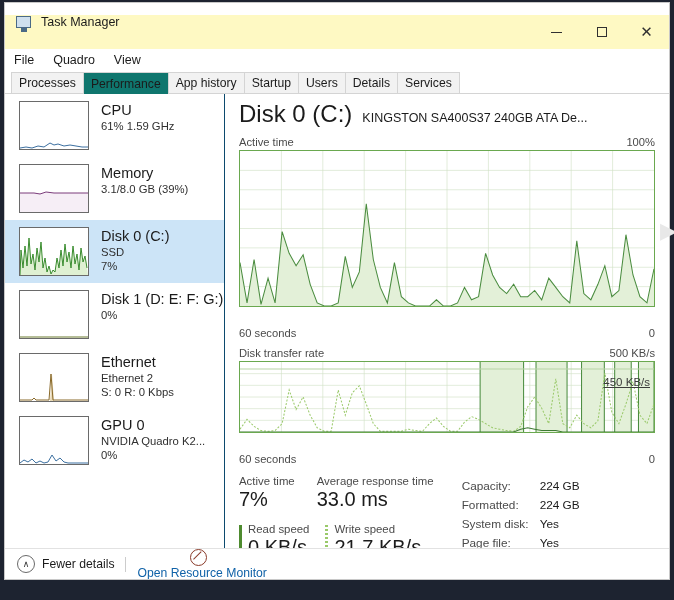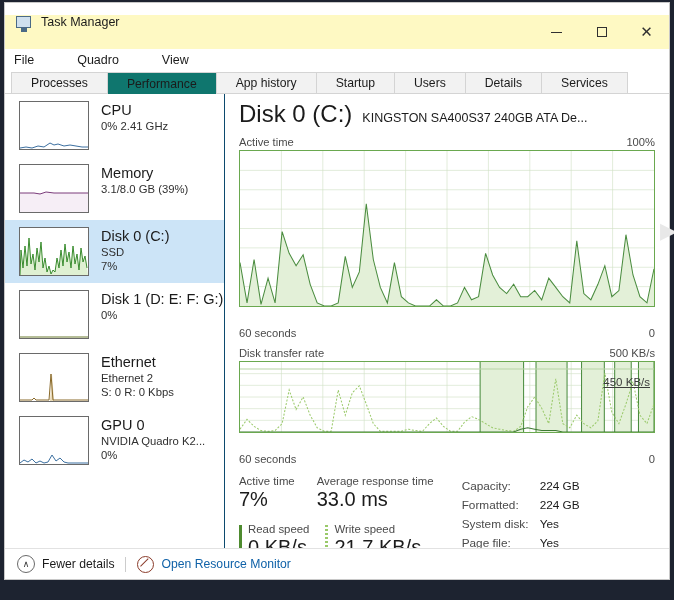--- a/index.html
+++ b/index.html
@@ -24,26 +24,26 @@
   .tm-icon{width:18px;height:18px;margin-left:10px;margin-right:8px;position:relative;flex:0 0 18px;}
   .tm-icon .screen{position:absolute;left:1px;top:1px;width:15px;height:12px;border:1.5px solid #4a6a86;background:#cfe0ee;box-sizing:border-box;}
   .tm-icon .stand{position:absolute;left:6px;top:13px;width:6px;height:4px;background:#4a6a86;}
   .tm-title{font-size:12.5px;color:#1b1b1b;}
   .winbtns{margin-left:auto;display:flex;height:34px;}
   .winbtn{width:45px;height:34px;display:flex;align-items:center;justify-content:center;color:#303030;font-size:13px;}
   .winbtn.close{font-size:15px;}
   .winbtn .min-gl{display:block;width:11px;height:1px;background:#303030;}
   .winbtn .max-gl{display:block;width:10px;height:10px;border:1px solid #303030;box-sizing:border-box;}
   
-  .menubar{height:22px;flex:0 0 22px;display:flex;align-items:center;padding-left:9px;background:#ffffff;gap:24px;}
+  .menubar{height:22px;flex:0 0 22px;display:flex;align-items:center;padding-left:9px;background:#ffffff;}
   .menuitem{font-size:12.5px;color:#1b1b1b;margin-right:19px;}
   
   .tabstrip{height:22px;flex:0 0 22px;display:flex;align-items:flex-end;padding-left:6px;background:#ffffff;
             border-bottom:1px solid #d4d4d4;position:relative;}
-  .tab{height:21px;display:flex;align-items:center;padding:0 19px;font-size:12.2px;color:#1b1b1b;
+  .tab{height:21px;display:flex;align-items:center;padding:0 7px;font-size:12.2px;color:#1b1b1b;
        border:1px solid #d4d4d4;border-bottom:none;background:#f2f2f2;margin-right:-1px;box-sizing:border-box;}
   .tab.active{background:#0f766e;position:relative;z-index:2;height:22px;margin-bottom:-1px;}
   
   .content{flex:1 1 auto;display:flex;min-height:0;background:#ffffff;}
   .sidebar{width:219px;flex:0 0 219px;border-right:1px solid #0c4a6e;background:#ffffff;overflow:hidden;}
   .side-item{display:flex;padding:7px 0 7px 14px;align-items:flex-start;}
   .side-item.selected{background:#cce4f7;}
   .thumb{width:68px;height:47px;flex:0 0 68px;border:1px solid #6a6a6a;background:#ffffff;margin-right:12px;position:relative;overflow:hidden;}
   .thumb svg{display:block;width:100%;height:100%;}
   .side-texts{padding-top:1px;min-width:0;}
@@ -75,21 +75,21 @@
   .prop-row{display:flex;font-size:11.8px;line-height:1.62;}
   .prop-k{width:78px;flex:0 0 78px;color:#4a4a4a;}
   .prop-v{color:#1b1b1b;}
   
   .footer{height:30px;flex:0 0 30px;border-top:1px solid #e2e2e2;display:flex;align-items:center;padding-left:12px;background:#ffffff;}
   .fewer{display:flex;align-items:center;}
   .chev-circle{width:16px;height:16px;border:1px solid #6a6a6a;border-radius:50%;display:flex;align-items:center;
                justify-content:center;margin-right:7px;font-size:9px;color:#3a3a3a;line-height:1;}
   .fewer-lbl{font-size:12.2px;color:#1b1b1b;}
   .fdiv{width:1px;height:15px;background:#cccccc;margin:0 11px;}
-  .resmon{display:flex;align-items:center;}
+  .resmon{display:flex;align-items:center;flex-direction:column;}
   .resmon-icon{width:15px;height:15px;border:1.4px solid #8a3b2a;border-radius:50%;margin-right:7px;position:relative;}
   .resmon-icon:after{content:"";position:absolute;left:1px;top:5.5px;width:11px;height:1.4px;background:#8a3b2a;transform:rotate(-45deg);}
   .resmon-lbl{font-size:12.2px;color:#1062a8;}
 </style>
 </head>
 <body>
 
 <div class="desktop-arrow">▶</div>
 
 <div class="window">
@@ -132,21 +132,21 @@
     <div class="sidebar">
 
       <div class="side-item">
         <div class="thumb">
           <svg viewBox="0 0 68 47" preserveAspectRatio="none">
             <polyline points="0,46 6,45 12,46 18,44 24,45 30,41 34,43 38,42 44,44 50,43 56,44 62,45 68,45" fill="none" stroke="#3b6fa0" stroke-width="1"></polyline>
           </svg>
         </div>
         <div class="side-texts">
           <div class="side-name">CPU</div>
-          <div class="side-sub">0%  2.41 GHz</div>
+          <div class="side-sub">61%  1.59 GHz</div>
         </div>
       </div>
 
       <div class="side-item">
         <div class="thumb">
           <svg viewBox="0 0 68 47" preserveAspectRatio="none">
             <rect x="0" y="28" width="68" height="19" fill="#f6eef6"></rect>
             <polyline points="0,28 14,28 20,29 26,27 34,28 44,28 56,28 68,28" fill="none" stroke="#7a3b7a" stroke-width="1"></polyline>
           </svg>
         </div>

